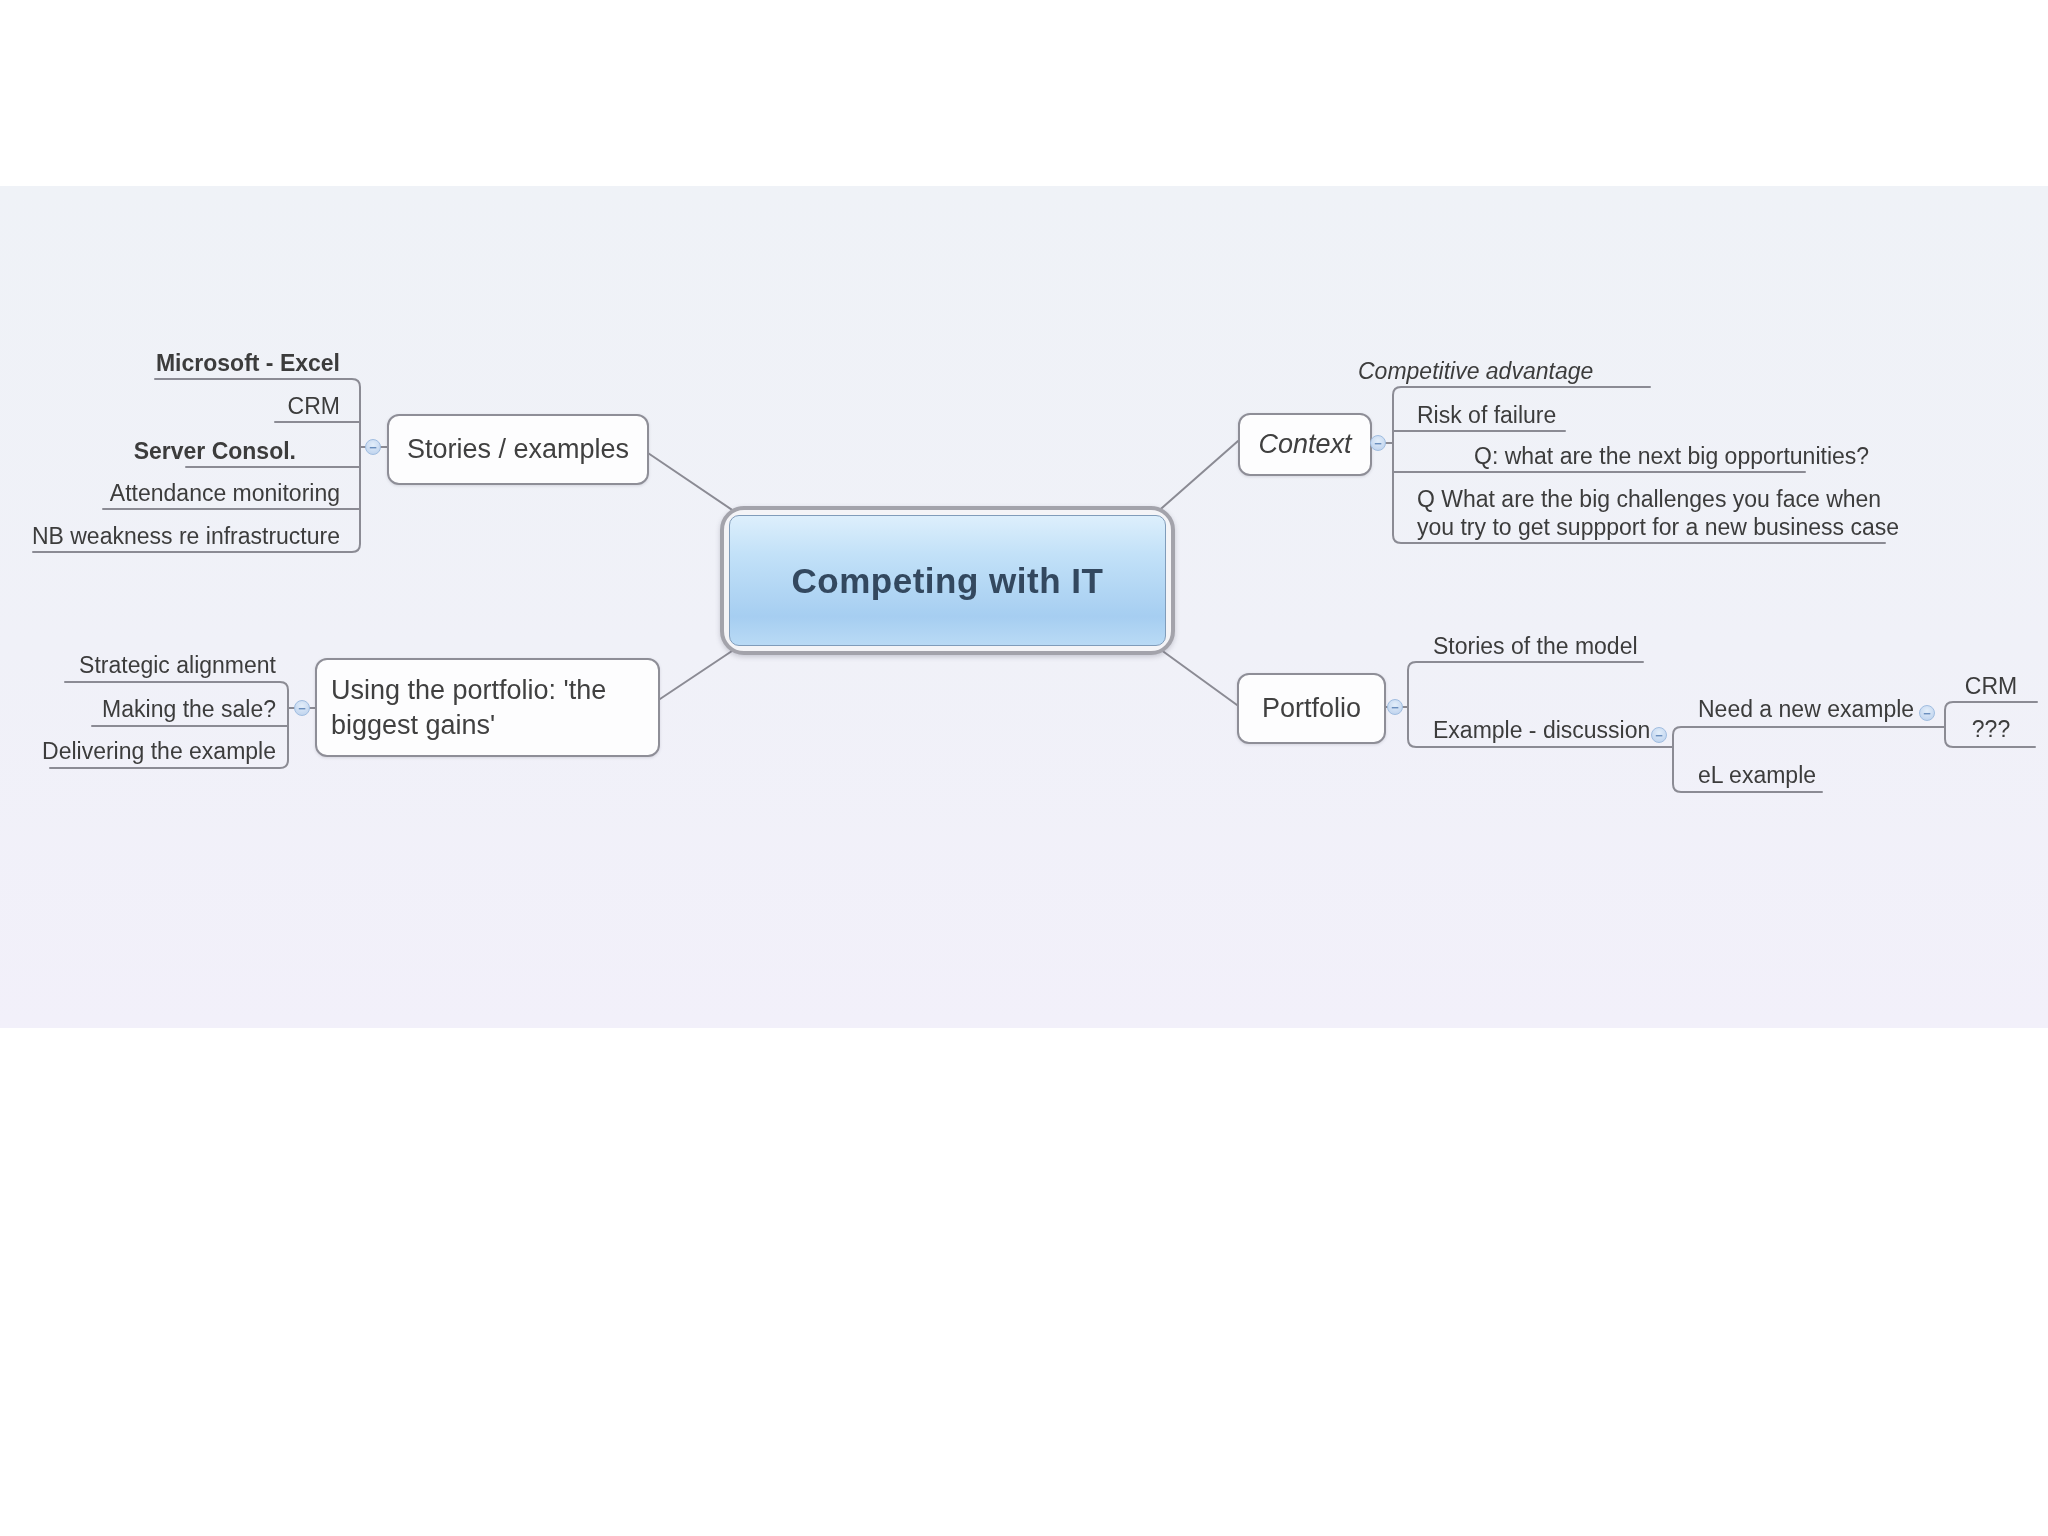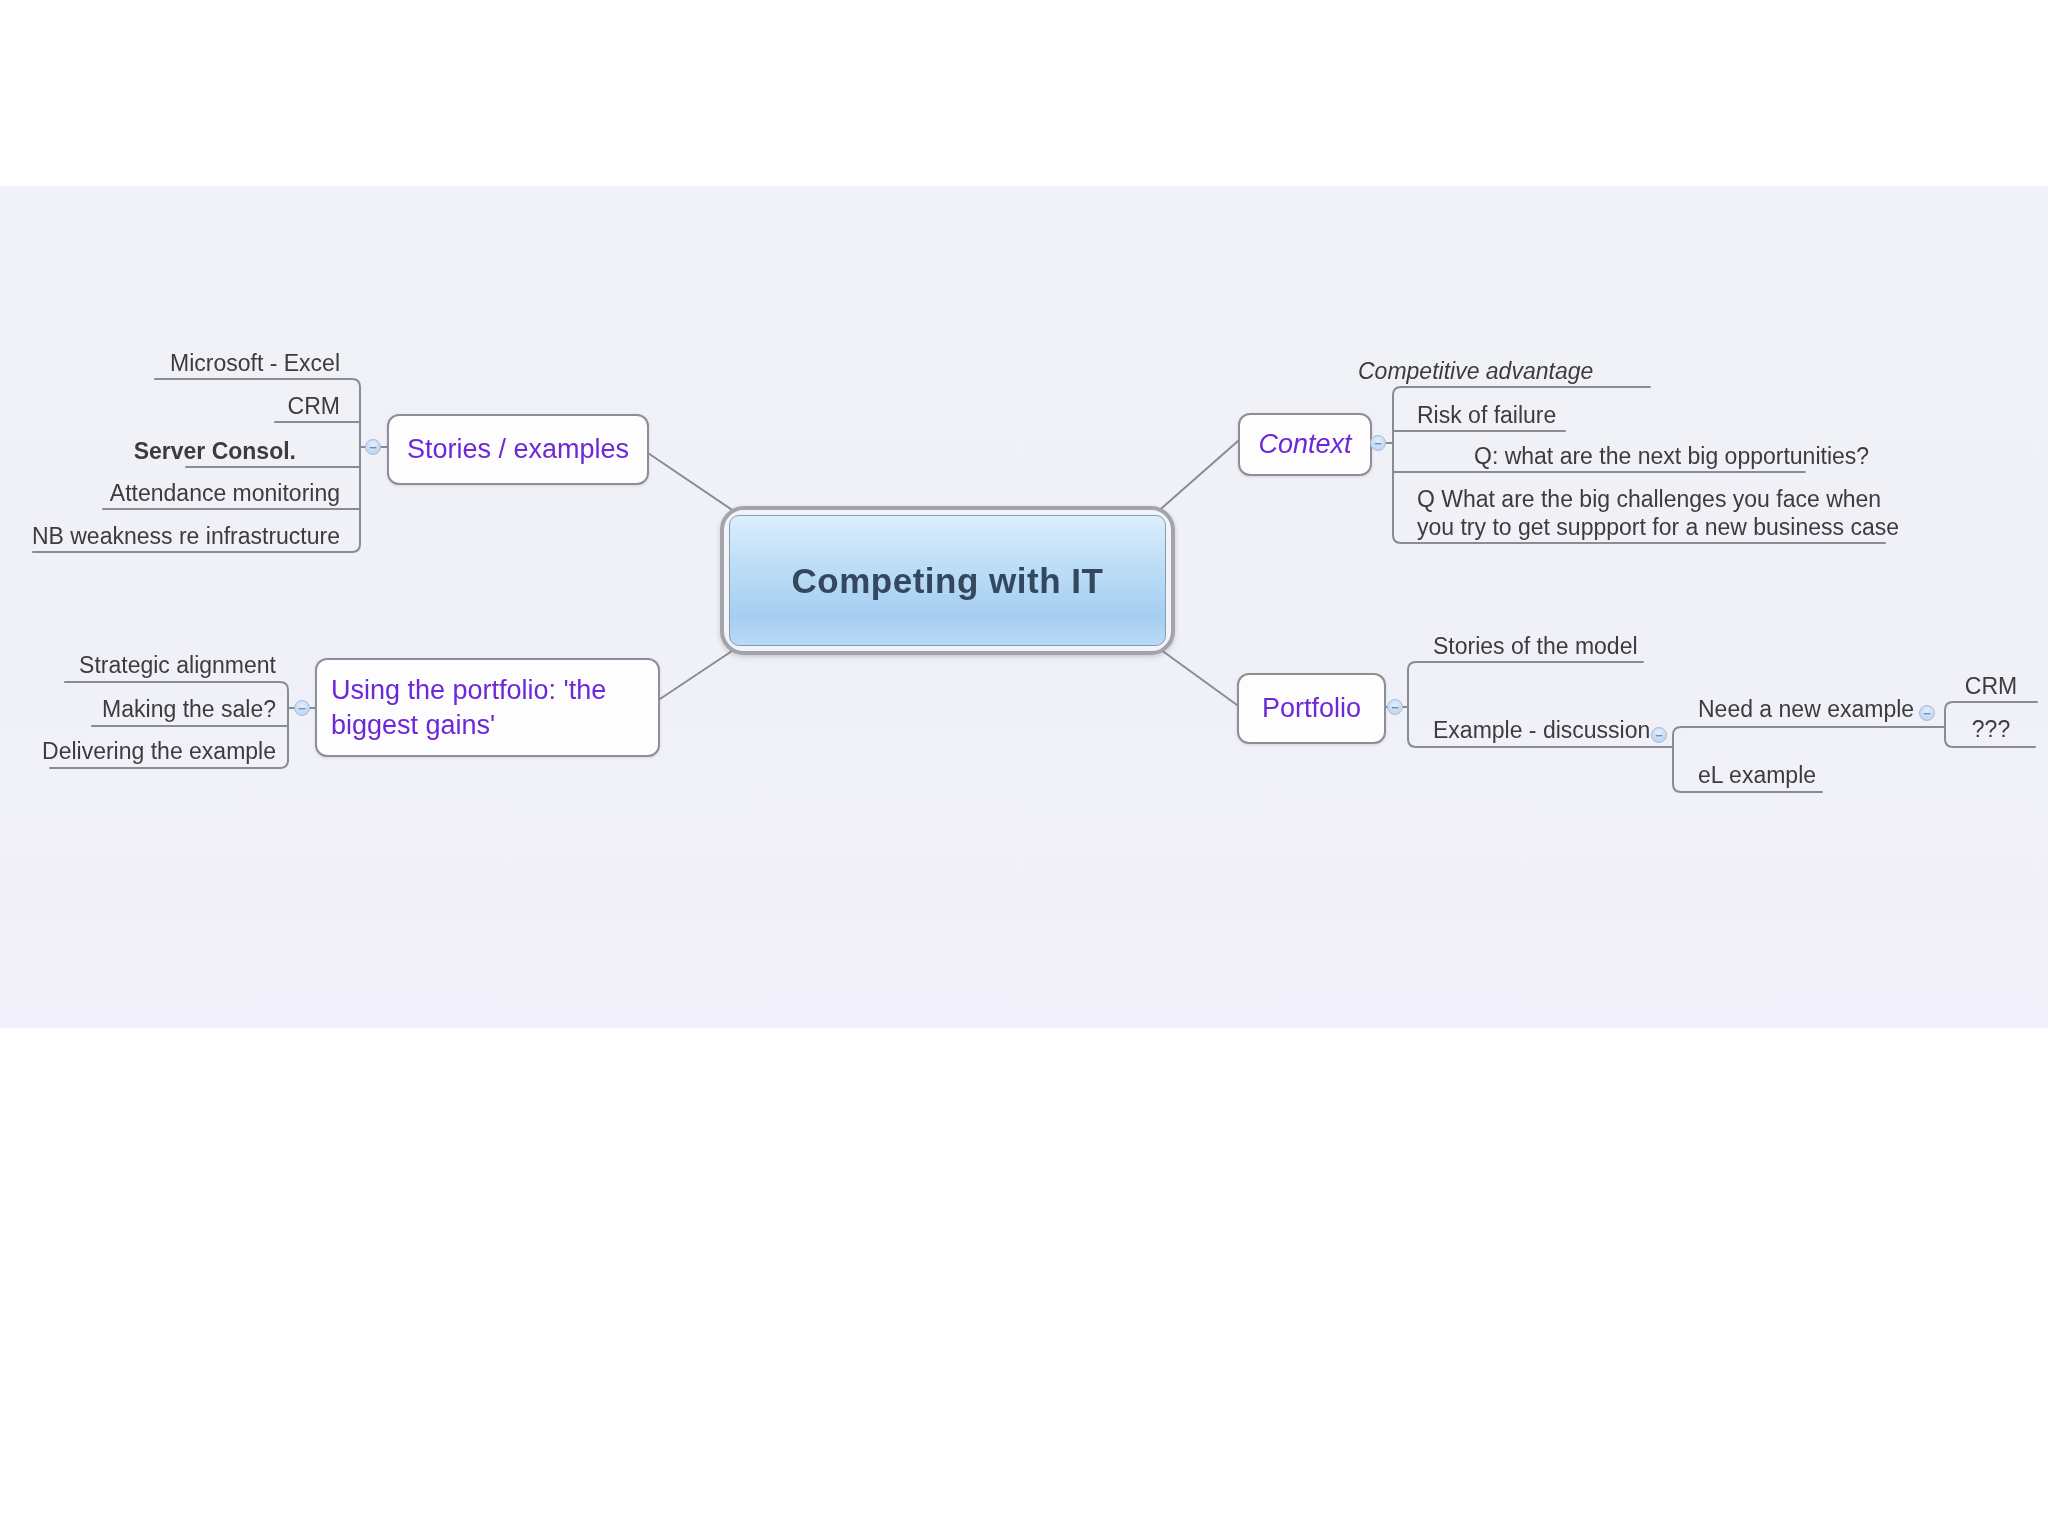--- a/index.html
+++ b/index.html
@@ -14,21 +14,21 @@
     background:linear-gradient(180deg,#eff2f7 0%,#f0f1f8 55%,#f2f0fa 100%);
   }
   .lines{position:absolute;left:0;top:0;width:2048px;height:842px;z-index:1;}
   .lines path{fill:none;stroke:#8b8b94;stroke-width:2;stroke-linecap:round;}
 
   .topic-box{
     position:absolute;z-index:3;background:#fdfdfe;
     border:2px solid #8e8e97;border-radius:12px;
     box-shadow:0 1px 3px rgba(90,90,110,.18);
     display:flex;align-items:center;justify-content:center;
-    color:#6d28d9;font-size:27px;
+    color:#404040;font-size:27px;
   }
   .topic-box.left-text{justify-content:flex-start;padding:0 14px;box-sizing:border-box;line-height:35px;}
 
   .central-outer{
     position:absolute;left:720px;top:320px;width:455px;height:149px;z-index:3;
     box-sizing:border-box;border:4px solid #a3a3ab;border-radius:24px;
     background:#f4f4f7;padding:5px;
     box-shadow:0 2px 5px rgba(80,80,100,.25);
   }
   .central-inner{
@@ -122,21 +122,21 @@
   <div class="collapse" style="left:1387px;top:513px;">
       <span>−</span>
     </div>
   <div class="collapse" style="left:1651px;top:541px;">
       <span>−</span>
     </div>
   <div class="collapse" style="left:1919px;top:519px;">
       <span>−</span>
     </div>
 
-  <div class="child-label right" style="right:1708px;top:164px;">Microsoft - Excel</div>
+  <div class="child-label right" style="right:1708px;top:164px;font-weight:bold;">Microsoft - Excel</div>
   <div class="child-label right" style="right:1708px;top:207px;">CRM</div>
   <div class="child-label right" style="right:1752px;top:252px;font-weight:bold;">Server Consol.</div>
   <div class="child-label right" style="right:1708px;top:294px;">Attendance monitoring</div>
   <div class="child-label right" style="right:1708px;top:337px;">NB weakness re infrastructure</div>
 
   <div class="child-label" style="left:1358px;top:172px;font-style:italic;">Competitive advantage</div>
   <div class="child-label" style="left:1417px;top:216px;">Risk of failure</div>
   <div class="child-label" style="left:1431px;top:257px;margin-left:43px;">Q: what are the next big opportunities?</div>
   <div class="child-label wrap" style="left:1417px;top:299px;width:505px;">Q What are the big challenges you face when you try to get suppport for a new business case</div>
 

